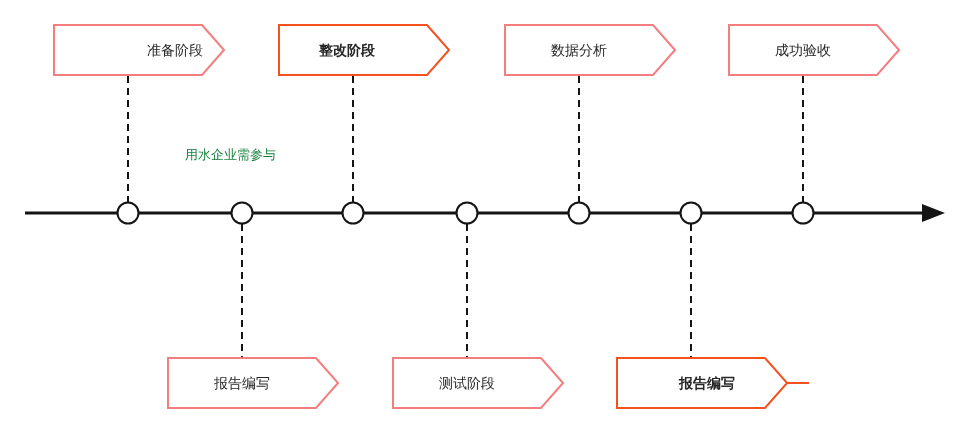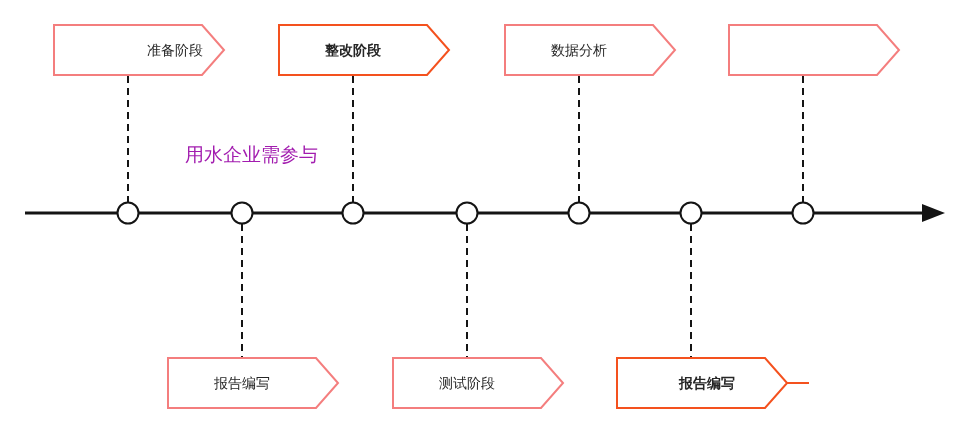--- a/index.html
+++ b/index.html
@@ -32,23 +32,23 @@
     user-select: none;
     cursor: default;
   }
   .banner-label.highlight {
     font-weight: 700;
   }
   .annotation {
     position: absolute;
     left: 185px;
     top: 147px;
-    font-size: 19px;
+    font-size: 13px;
     line-height: 16px;
-    color: #a21caf;
+    color: #15803d;
     white-space: nowrap;
   }
 </style>
 </head>
 <body>
 
 <div class="canvas">
 
   <svg class="diagram-svg" width="965" height="433" viewBox="0 0 965 433">
 
@@ -76,20 +76,21 @@
     <polygon points="168,358 316,358 338,383 316,408 168,408" fill="#ffffff" stroke-width="2" stroke="#f47e7e"></polygon>
     <polygon points="279,25 427,25 449,50 427,75 279,75" fill="#ffffff" stroke-width="2" stroke="#f4511e"></polygon>
     <polygon points="393,358 541,358 563,383 541,408 393,408" fill="#ffffff" stroke-width="2" stroke="#f47e7e"></polygon>
     <polygon points="505,25 653,25 675,50 653,75 505,75" fill="#ffffff" stroke-width="2" stroke="#f47e7e"></polygon>
     <polygon points="617,358 765,358 787,383 809,383 787,383 765,408 617,408" fill="#ffffff" stroke-width="2" stroke="#f4511e"></polygon>
     <polygon points="729,25 877,25 899,50 877,75 729,75" fill="#ffffff" stroke-width="2" stroke="#f47e7e"></polygon>
   </svg>
 
   <div class="banner-label" style="left:54px; top:25px;padding-left:47px;">准备阶段</div>
   <div class="banner-label" style="left:168px; top:358px;">报告编写</div>
-  <div class="banner-label highlight" style="left:279px; top:25px;">整改阶段</div>
+  <div class="banner-label highlight" style="left:273px; top:25px;">整改阶段</div>
   <div class="banner-label" style="left:393px; top:358px;">测试阶段</div>
   <div class="banner-label" style="left:505px; top:25px;">数据分析</div>
   <div class="banner-label highlight" style="left:617px; top:358px;margin-left:16px;">报告编写</div>
+  <div class="banner-label" style="left:729px; top:25px;">成功验收</div>
 
   <div class="annotation">用水企业需参与</div>
 
 </div>
 
 </body></html>

